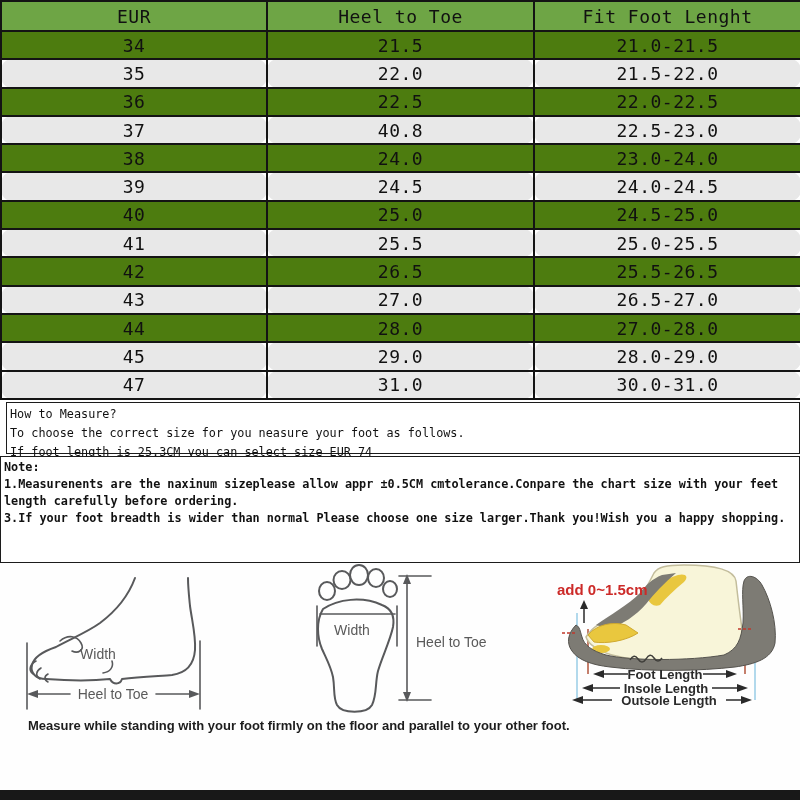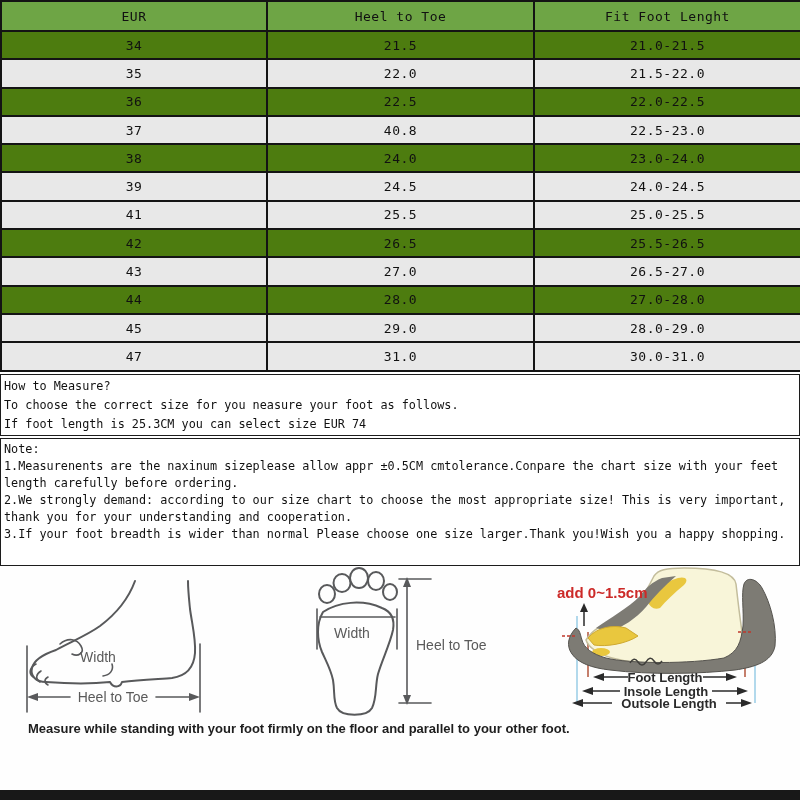--- a/index.html
+++ b/index.html
@@ -6,35 +6,35 @@
   body{
     width:800px;height:800px;background:#ffffff;overflow:hidden;
     font-family:"DejaVu Sans Mono",monospace;color:#111;
   }
   .page{display:flex;flex-direction:column;width:800px;height:800px;}
 
   
   table.size-table{border-collapse:collapse;width:800px;table-layout:fixed;}
   table.size-table th,table.size-table td{
     border:2px solid #141414;text-align:center;vertical-align:middle;
-    font-size:13px;font-weight:normal;padding:0;letter-spacing:0.5px;
+    font-size:18px;font-weight:normal;padding:0;letter-spacing:0.5px;
   }
   table.size-table thead th{background:#6ea545;height:28px;}
   table.size-table tbody td{height:26.3px;background:#4d7c0f;}
-  table.size-table tbody tr.alt td{background:#e8e8e8;}
+  table.size-table tbody tr.alt td{background:#e8e8e8;border-radius:11px;}
 
   
   .txt-box{
     border:1.5px solid #1c1c1c;margin-top:2px;background:#fff;
     padding:2px 2px 0 3px;box-sizing:border-box;
     font-size:11.8px;line-height:18px;white-space:normal;
   }
   .txt-box p{margin:0;}
-  .measure-box{height:62px;line-height:19px;}
-  .note-box{height:128px;line-height:17px;}
+  .measure-box{height:52px;line-height:19px;margin-left:6px;}
+  .note-box{height:107px;line-height:17px;font-weight:bold;}
 
   
   .diagram{flex:1;position:relative;background:#fefefe;}
   .diagram svg{display:block;}
   .fig-label{font-family:"Liberation Sans",sans-serif;font-size:14px;fill:#5a5a5a;}
   .dim-label{font-family:"Liberation Sans",sans-serif;font-size:13px;font-weight:bold;fill:#2a2a2a;}
   .red-label{font-family:"Liberation Sans",sans-serif;font-size:15px;font-weight:bold;fill:#cc2a28;}
   .caption{font-family:"Liberation Sans",sans-serif;font-size:13px;font-weight:bold;fill:#1d1d1d;}
   .outline{fill:none;stroke:#58595b;stroke-width:2;stroke-linecap:round;stroke-linejoin:round;}
   .thin{fill:none;stroke:#58595b;stroke-width:1.6;stroke-linecap:round;}
@@ -85,20 +85,25 @@
         <tr>
           <td>38</td>
           <td>24.0</td>
           <td>23.0-24.0</td>
         </tr>
         <tr class="alt">
           <td>39</td>
           <td>24.5</td>
           <td>24.0-24.5</td>
         </tr>
+        <tr>
+          <td>40</td>
+          <td>25.0</td>
+          <td>24.5-25.0</td>
+        </tr>
         <tr class="alt">
           <td>41</td>
           <td>25.5</td>
           <td>25.0-25.5</td>
         </tr>
         <tr>
           <td>42</td>
           <td>26.5</td>
           <td>25.5-26.5</td>
         </tr>
@@ -127,21 +132,20 @@
 
   <div class="txt-box measure-box">
     <p>How to Measure?</p>
     <p>To choose the correct size for you neasure your foot as follows.</p>
     <p>If foot length is 25.3CM you can select size EUR 74</p>
   </div>
 
   <div class="txt-box note-box">
     <p>Note:</p>
     <p>1.Measurenents are the naxinum sizeplease allow appr ±0.5CM cmtolerance.Conpare the chart size with your feet length carefully before ordering.</p>
-    <p>2.We strongly demand: according to our size chart to choose the most appropriate size! This is very important, thank you for your understanding and cooperation.</p>
     <p>3.If your foot breadth is wider than normal Please choose one size larger.Thank you!Wish you a happy shopping.</p>
   </div>
 
   <div class="diagram">
     <svg width="800" height="188" viewBox="0 0 800 188">
 
       <g>
         <path class="outline" d="M135,15 C128,34 116,48 100,60 C86,70 70,76 56,84 C44,88 34,94 32,102 C30,110 36,116 46,116"></path>
         <path class="outline" d="M46,116 C72,118 92,118 110,116 c3,6 10,6 12,0 C140,114 160,113 172,112 C186,110 194,101 195,87 C196,73 192,58 190,43 C189,33 188,24 188,15"></path>
         <path class="thin" d="M36,98 c-6,3 -8,9 -3,13"></path>

